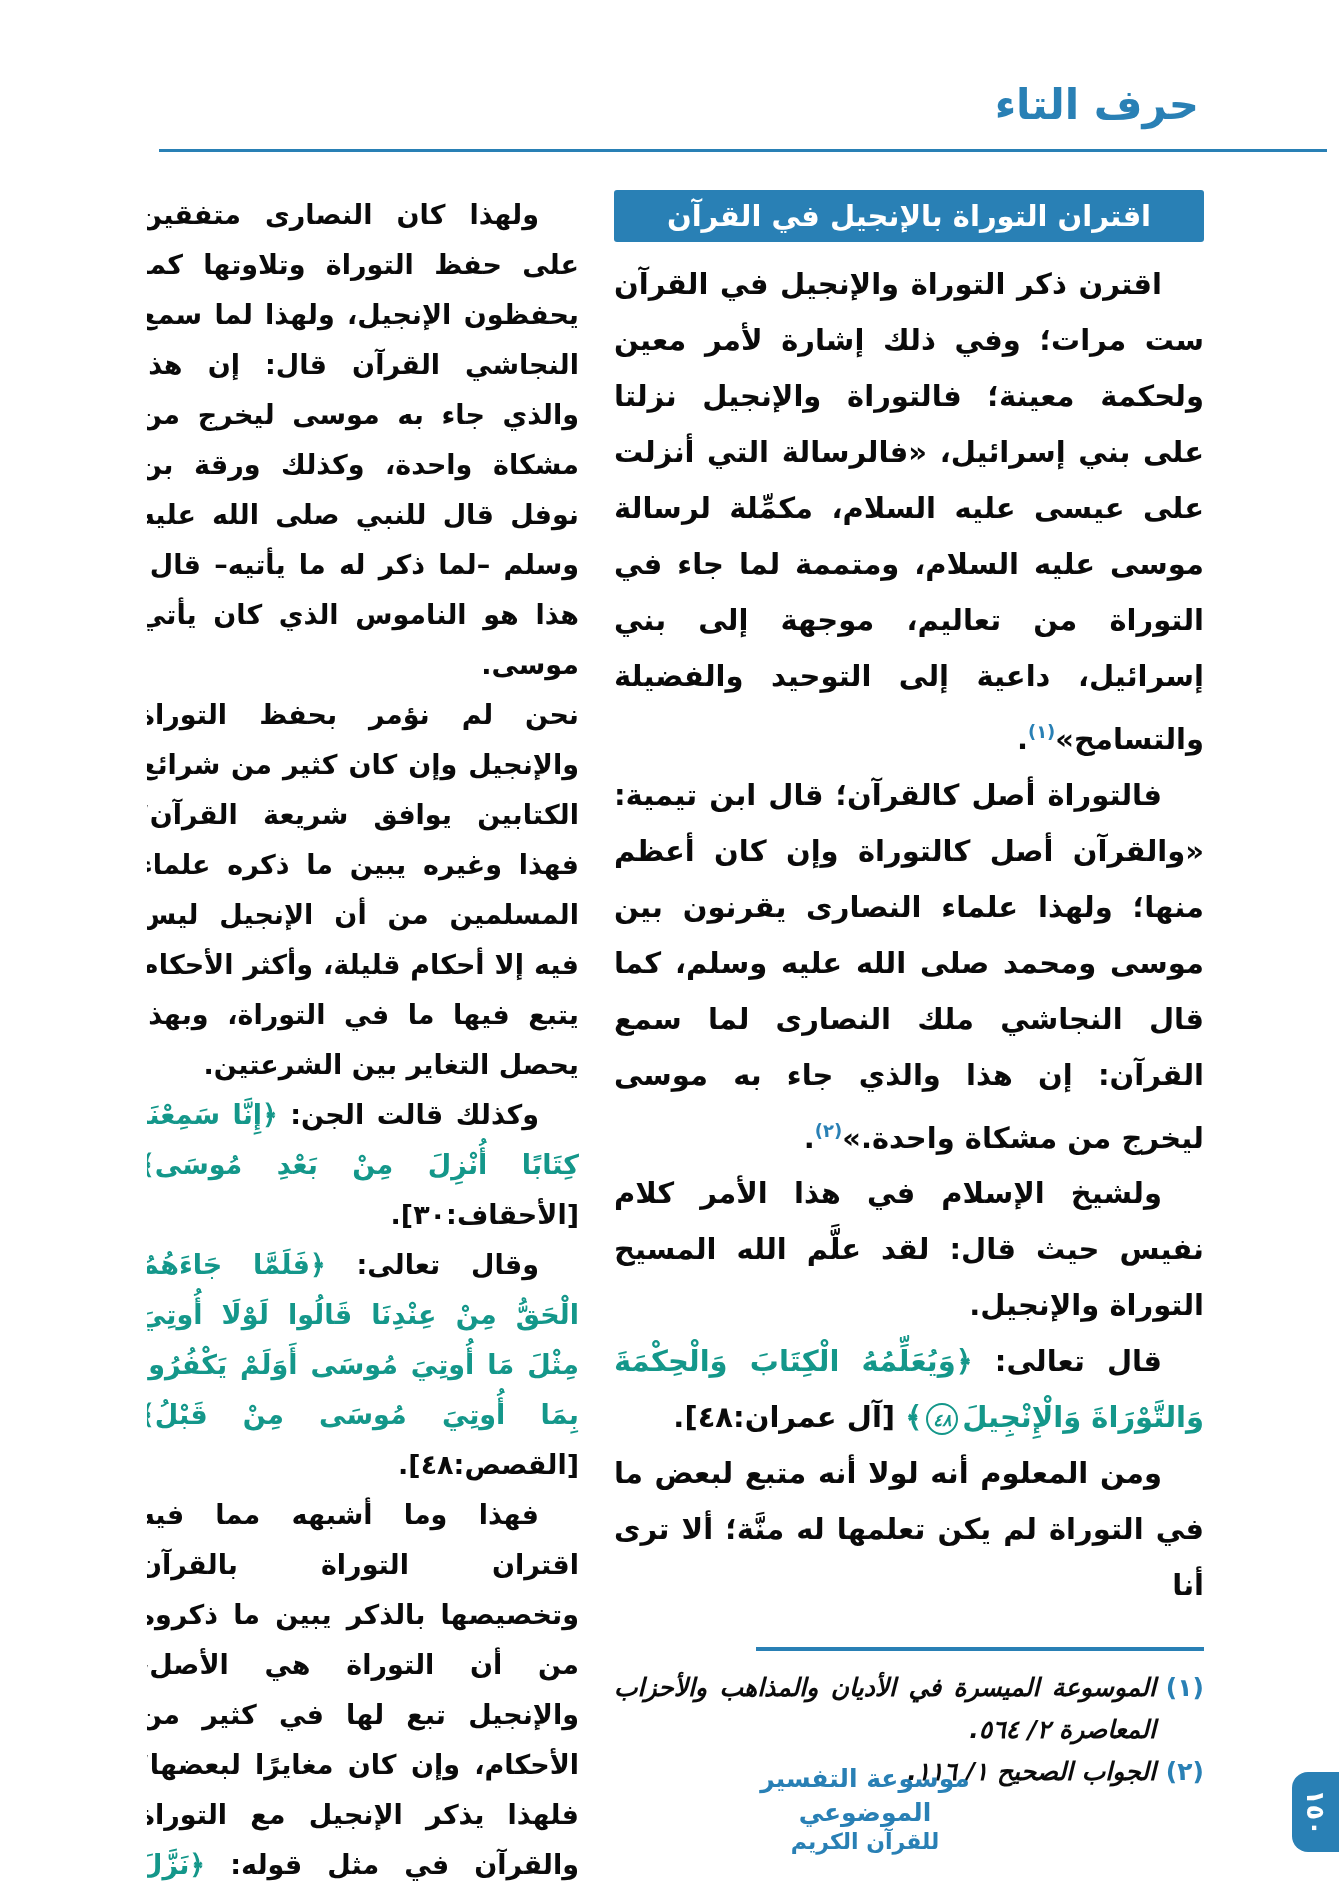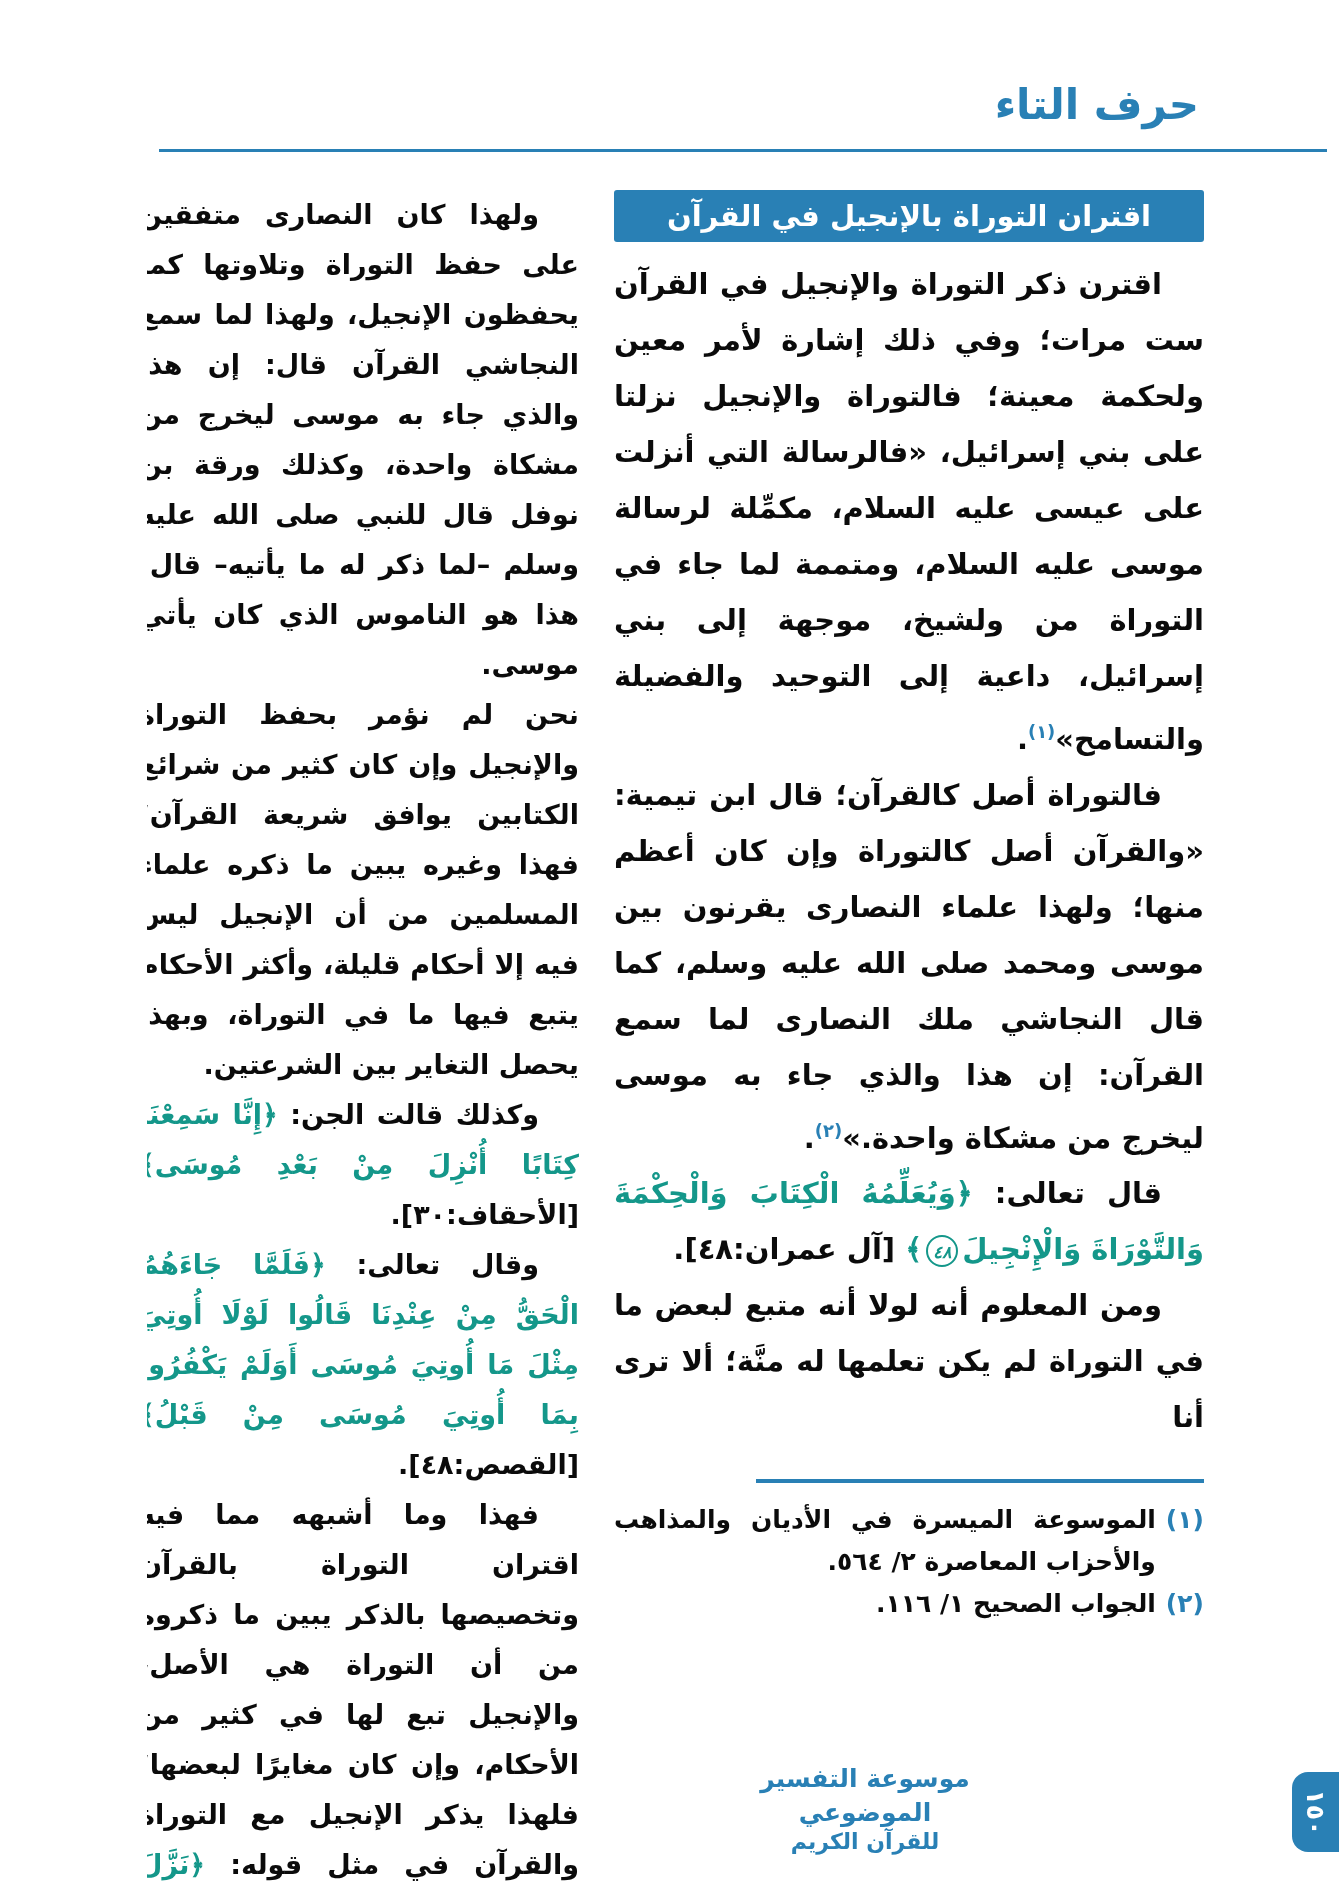--- a/index.html
+++ b/index.html
@@ -32,21 +32,21 @@
   .fn-marker{color:var(--blue);font-size:0.62em;vertical-align:super;font-weight:bold;}
   .ayah-mark{
     display:inline-block;width:32px;height:32px;line-height:30px;border:2px solid var(--teal);
     border-radius:50%;text-align:center;font-size:17px;color:var(--teal);
     vertical-align:middle;margin:0 4px;text-indent:0;box-sizing:border-box;font-style:italic;
   }
   .footnotes{margin-top:34px;}
   .fn-rule{width:76%;height:4px;background:var(--blue);margin-bottom:16px;}
   .fn-item{display:flex;gap:10px;font-size:25px;line-height:42px;font-weight:bold;text-align:justify;}
   .fn-num{color:var(--blue);flex:0 0 auto;}
-  .fn-text{color:var(--ink);}
+  .fn-text{color:var(--ink);font-style:italic;}
   .footer-logo{
     position:absolute;top:1762px;right:356px;width:236px;text-align:center;color:var(--blue);
   }
   .logo-line1{font-size:25px;font-weight:bold;line-height:34px;}
   .logo-line2{font-size:22px;font-weight:bold;line-height:24px;}
   .page-badge{
     position:absolute;top:1772px;right:0;width:47px;height:80px;background:var(--blue);
     border-radius:16px 0 0 16px;display:flex;align-items:center;justify-content:center;
   }
   .page-number{color:#ffffff;font-size:25px;font-weight:bold;transform:rotate(90deg);white-space:nowrap;}
@@ -63,24 +63,25 @@
     <p class="para">ولهذا كان النصارى متفقين على حفظ التوراة وتلاوتها كما يحفظون الإنجيل، ولهذا لما سمع النجاشي القرآن قال: إن هذا والذي جاء به موسى ليخرج من مشكاة واحدة، وكذلك ورقة بن نوفل قال للنبي صلى الله عليه وسلم –لما ذكر له ما يأتيه– قال: هذا هو الناموس الذي كان يأتي موسى.</p>
     <p class="para no-indent">نحن لم نؤمر بحفظ التوراة والإنجيل وإن كان كثير من شرائع الكتابين يوافق شريعة القرآن؛ فهذا وغيره يبين ما ذكره علماء المسلمين من أن الإنجيل ليس فيه إلا أحكام قليلة، وأكثر الأحكام يتبع فيها ما في التوراة، وبهذا يحصل التغاير بين الشرعتين.</p>
     <p class="para"><span>وكذلك قالت الجن: </span><span class="quran">﴿إِنَّا سَمِعْنَا كِتَابًا أُنْزِلَ مِنْ بَعْدِ مُوسَى﴾</span><span> [الأحقاف:٣٠].</span></p>
     <p class="para"><span>وقال تعالى: </span><span class="quran">﴿فَلَمَّا جَاءَهُمُ الْحَقُّ مِنْ عِنْدِنَا قَالُوا لَوْلَا أُوتِيَ مِثْلَ مَا أُوتِيَ مُوسَى أَوَلَمْ يَكْفُرُوا بِمَا أُوتِيَ مُوسَى مِنْ قَبْلُ﴾</span><span> [القصص:٤٨].</span></p>
     <p class="para"><span>فهذا وما أشبهه مما فيه اقتران التوراة بالقرآن وتخصيصها بالذكر يبين ما ذكروه من أن التوراة هي الأصل، والإنجيل تبع لها في كثير من الأحكام، وإن كان مغايرًا لبعضها؛ فلهذا يذكر الإنجيل مع التوراة والقرآن في مثل قوله: </span><span class="quran">﴿نَزَّلَ عَلَيْكَ الْكِتَابَ بِالْحَقِّ مُصَدِّقًا لِمَا بَيْنَ يَدَيْهِ وَأَنْزَلَ التَّوْرَاةَ وَالْإِنْجِيلَ</span></p>
   </div>
 
   <div class="col col-right">
     <div class="section-box">اقتران التوراة بالإنجيل في القرآن</div>
 
-    <p class="para"><span>اقترن ذكر التوراة والإنجيل في القرآن ست مرات؛ وفي ذلك إشارة لأمر معين ولحكمة معينة؛ فالتوراة والإنجيل نزلتا على بني إسرائيل، «فالرسالة التي أنزلت على عيسى عليه السلام، مكمِّلة لرسالة موسى عليه السلام، ومتممة لما جاء في التوراة من ولشيخ، موجهة إلى بني إسرائيل، داعية إلى التوحيد والفضيلة والتسامح»</span><span class="fn-marker">(١)</span><span>.</span></p>
+    <p class="para"><span>اقترن ذكر التوراة والإنجيل في القرآن ست مرات؛ وفي ذلك إشارة لأمر معين ولحكمة معينة؛ فالتوراة والإنجيل نزلتا على بني إسرائيل، «فالرسالة التي أنزلت على عيسى عليه السلام، مكمِّلة لرسالة موسى عليه السلام، ومتممة لما جاء في التوراة من تعاليم، موجهة إلى بني إسرائيل، داعية إلى التوحيد والفضيلة والتسامح»</span><span class="fn-marker">(١)</span><span>.</span></p>
 
     <p class="para"><span>فالتوراة أصل كالقرآن؛ قال ابن تيمية: «والقرآن أصل كالتوراة وإن كان أعظم منها؛ ولهذا علماء النصارى يقرنون بين موسى ومحمد صلى الله عليه وسلم، كما قال النجاشي ملك النصارى لما سمع القرآن: إن هذا والذي جاء به موسى ليخرج من مشكاة واحدة.»</span><span class="fn-marker">(٢)</span><span>.</span></p>
 
+    <p class="para">ولشيخ الإسلام في هذا الأمر كلام نفيس حيث قال: لقد علَّم الله المسيح التوراة والإنجيل.</p>
 
     <p class="para"><span>قال تعالى: </span><span class="quran">﴿وَيُعَلِّمُهُ الْكِتَابَ وَالْحِكْمَةَ وَالتَّوْرَاةَ وَالْإِنْجِيلَ</span><span class="ayah-mark">٤٨</span><span class="quran">﴾</span><span> [آل عمران:٤٨].</span></p>
 
     <p class="para">ومن المعلوم أنه لولا أنه متبع لبعض ما في التوراة لم يكن تعلمها له منَّة؛ ألا ترى أنا</p>
 
     <div class="footnotes">
       <div class="fn-rule"></div>
       <div class="fn-item">
         <span class="fn-num">(١)</span>
         <span class="fn-text">الموسوعة الميسرة في الأديان والمذاهب والأحزاب المعاصرة ٢/ ٥٦٤.</span>

